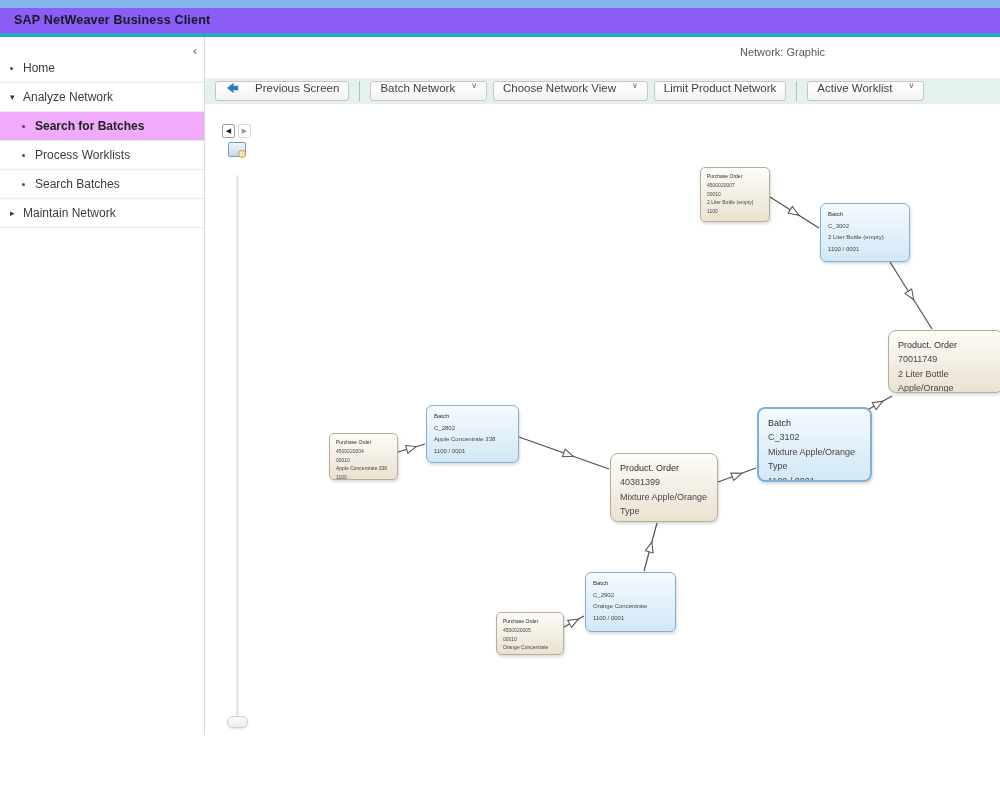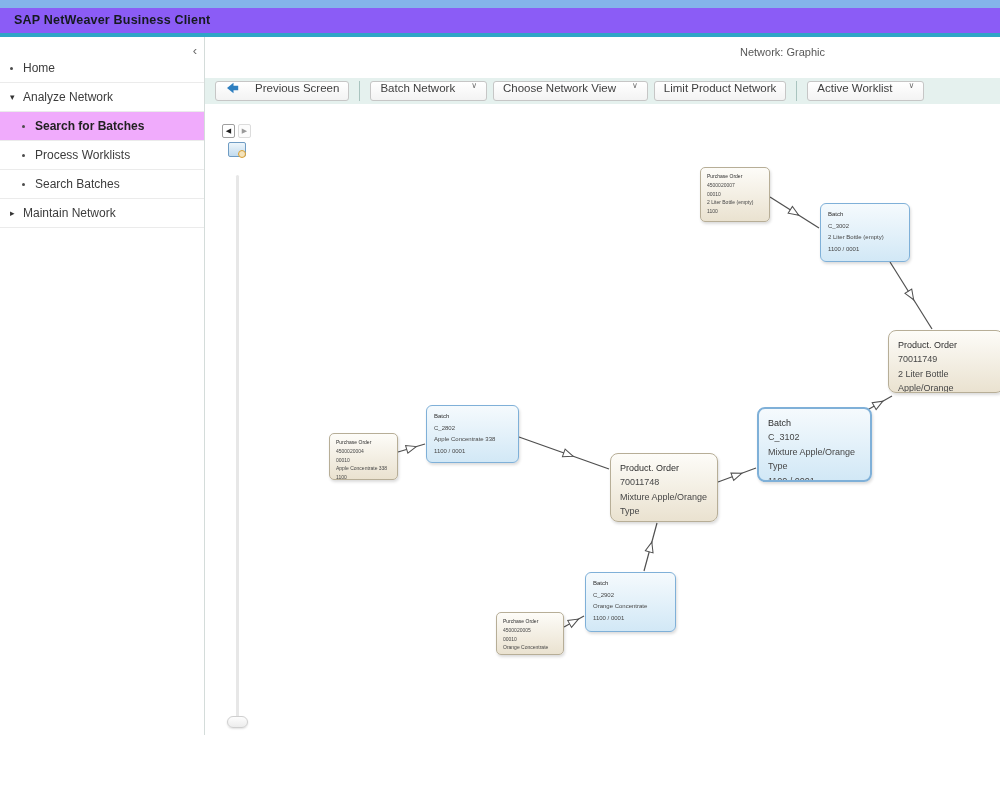--- a/index.html
+++ b/index.html
@@ -192,21 +192,21 @@
       <div class="ln">2 Liter Bottle Apple/Orange</div>
     </div>
     <div class="node batch sz-large" style="left: 757px; top: 407px; width: 115px; height: 75px;">
       <div class="ttl">Batch</div>
       <div class="ln">C_3102</div>
       <div class="ln">Mixture Apple/Orange Type</div>
       <div class="ln">1100 / 0001</div>
     </div>
     <div class="node product-order sz-large" style="left: 610px; top: 453px; width: 108px; height: 69px;">
       <div class="ttl">Product. Order</div>
-      <div class="ln">70011748</div>
+      <div class="ln">40381399</div>
       <div class="ln">Mixture Apple/Orange Type</div>
       <div class="ln">1100</div>
     </div>
     <div class="node batch sz-medium" style="left: 426px; top: 405px; width: 93px; height: 58px;">
       <div class="ttl">Batch</div>
       <div class="ln">C_2802</div>
       <div class="ln">Apple Concentrate 338</div>
       <div class="ln">1100 / 0001</div>
     </div>
     <div class="node purchase-order sz-small" style="left: 329px; top: 433px; width: 69px; height: 47px;">

